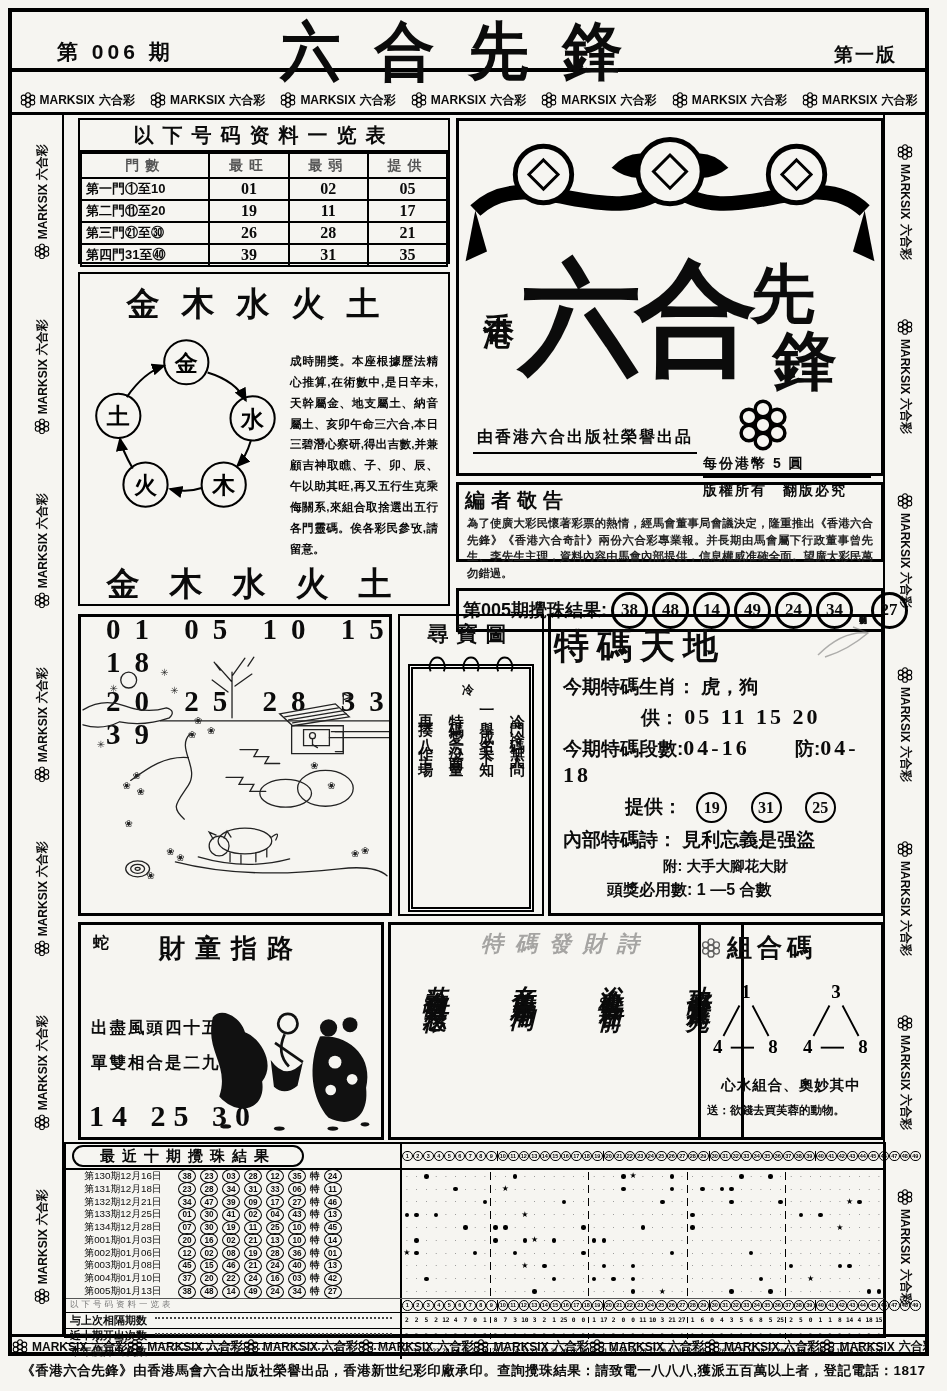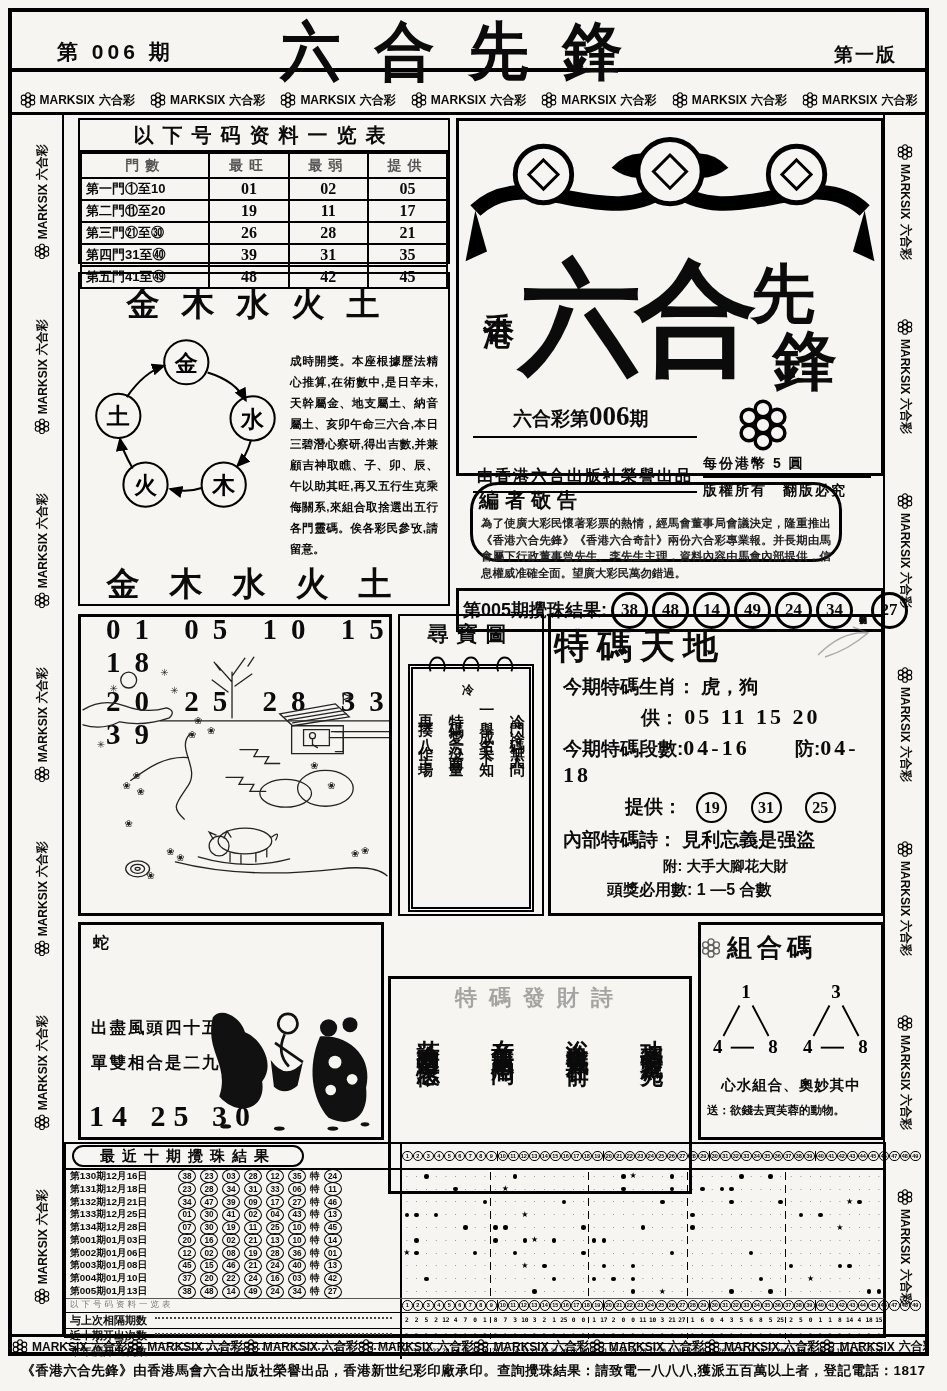--- a/index.html
+++ b/index.html
@@ -58,21 +58,21 @@
   .mast-bottom{display:flex;margin:4px 10px 0 14px;}
   .mast-bl{flex:1;}
   .mast-issue{font-size:19px;font-weight:700;border-bottom:2px solid #000;padding:2px 0 4px 40px;}
   .mast-issue b{font-size:27px;font-family:"Liberation Serif",serif;}
   .mast-pub{font-size:16px;font-weight:800;border-bottom:2px solid #000;margin-top:26px;padding:2px 0 4px 4px;letter-spacing:2px;}
   .mast-br{width:168px;text-align:left;padding-left:6px;}
   .mast-br .flower{width:52px;height:52px;margin-left:34px;}
   .mast-price{font-size:14px;font-weight:800;border-bottom:2px solid #000;padding-bottom:3px;letter-spacing:2px;}
   .mast-copy{font-size:14px;font-weight:800;margin-top:4px;letter-spacing:2px;}
   
-  #notice{left:470px;top:482px;width:372px;height:80px;border-radius:28px;}
+  #notice{left:456px;top:482px;width:428px;height:80px;}
   #notice .t-title{font-size:20px;font-weight:900;letter-spacing:6px;margin:2px 0 0 6px;}
   #notice p{margin:1px 8px;font-size:11.4px;font-weight:700;line-height:1.45;text-align:justify;color:#222;}
   
   #result{left:456px;top:588px;width:428px;height:44px;display:flex;align-items:center;}
   .res-label{font-size:18px;font-weight:900;margin-left:4px;white-space:nowrap;}
   .res-balls{display:flex;align-items:center;gap:4px;margin-left:4px;}
   .res-ball{width:31px;height:31px;border:3.5px solid #000;border-radius:50%;display:flex;align-items:center;
      justify-content:center;font-size:17px;font-weight:900;font-family:"Liberation Serif",serif;}
   .res-sp-label{writing-mode:vertical-rl;font-size:7.5px;font-weight:700;line-height:1;margin-left:2px;}
   
@@ -100,21 +100,21 @@
   #wealth{left:78px;top:922px;width:306px;height:218px;}
   .wg-zodiac{position:absolute;left:12px;top:8px;font-size:16px;font-weight:900;}
   #wealth .t-title{text-align:center;font-size:26px;font-weight:900;letter-spacing:10px;margin-top:6px;
      font-family:"Liberation Serif",serif;}
   .wg-lines{position:absolute;left:10px;top:86px;font-size:16.5px;font-weight:700;line-height:2.1;letter-spacing:2px;
      font-family:"Liberation Serif",serif;}
   .wg-nums{position:absolute;left:8px;bottom:4px;font-size:30px;font-weight:700;letter-spacing:8px;
      font-family:"Liberation Serif",serif;}
   #wealth svg.kids{position:absolute;right:2px;bottom:2px;}
   
-  #poem{left:388px;top:976px;width:304px;height:218px;}
+  #poem{left:388px;top:922px;width:356px;height:218px;font-style:italic;}
   #poem .t-title{text-align:center;font-size:22px;font-weight:900;letter-spacing:12px;color:#444;opacity:.45;
      filter:blur(.4px);margin-top:4px;}
   .fp-cols{display:flex;flex-direction:row-reverse;justify-content:space-around;height:168px;margin-top:8px;}
   .fp-col{writing-mode:vertical-rl;font-size:23px;font-weight:800;letter-spacing:4px;font-family:"Liberation Serif",serif;}
   
   #combo{left:698px;top:922px;width:186px;height:218px;}
   .cb-title{display:flex;align-items:center;gap:6px;margin-top:6px;}
   .cb-title .flower{width:20px;height:20px;opacity:.6;}
   .cb-title span{font-size:25px;font-weight:900;letter-spacing:5px;}
   .cb-tris{display:flex;justify-content:space-around;margin-top:10px;}
@@ -129,21 +129,21 @@
   .mx-cell{flex:1;text-align:center;font-size:7px;color:#777;line-height:1;display:flex;align-items:center;justify-content:center;}
   .mx-sep{border-left:1.5px solid #000;align-self:stretch;}
   .mx-circ{display:inline-block;width:8.5px;height:8.5px;border:1px solid #000;border-radius:50%;font-size:5.5px;
      line-height:8.5px;color:#000;font-weight:700;}
   .dot{display:inline-block;width:4.5px;height:4.5px;background:#000;border-radius:50%;}
   .star{color:#000;font-size:8px;}
   .rt-toprow{height:24px;border-bottom:2px solid #000;}
   .rt-title{border:2px solid #000;border-radius:12px;font-size:15px;font-weight:900;letter-spacing:7px;
      padding:0 26px;line-height:18px;margin:1px 2px;white-space:nowrap;}
   .rt-row.draw{height:12.8px;}
-  .rt-label{font-size:9.8px;font-weight:700;width:106px;white-space:nowrap;}
+  .rt-label{font-size:9.8px;font-weight:400;width:106px;white-space:nowrap;text-align:center;}
   .ball{display:inline-flex;width:16px;height:12px;border:1.2px solid #000;border-radius:50%;align-items:center;
      justify-content:center;font-size:8.2px;font-weight:700;margin:0 2px;flex-shrink:0;}
   .rt-te{font-size:9.5px;font-weight:900;margin:0 2px;}
   .rt-bhead{height:13px;border-top:1px solid #555;}
   .rt-note{font-size:8.5px;color:#777;letter-spacing:3px;overflow:hidden;}
   .rt-stat{height:14.6px;border-top:1px solid #000;}
   .st-label{font-size:11px;font-weight:800;white-space:nowrap;}
   .st-dots{flex:1;border-bottom:2px dotted #444;margin:0 8px 4px 8px;}
   .st-val{font-size:6.2px;font-weight:700;color:#000;font-family:"DejaVu Sans Mono",monospace;}
   
@@ -633,26 +633,20 @@
           <td class="gate">第三門㉑至㉚</td>
           <td>26</td>
           <td>28</td>
           <td>21</td>
         </tr>
         <tr>
           <td class="gate">第四門31至㊵</td>
           <td>39</td>
           <td>31</td>
           <td>35</td>
-        </tr>
-        <tr>
-          <td class="gate">第五門41至㊾</td>
-          <td>48</td>
-          <td>42</td>
-          <td>45</td>
         </tr>
       </tbody>
   </table>
 </div>
 
 <div class="panel" id="iron">
   <div class="t-title">金木水火土</div>
   <div class="iron-top">
     <svg width="204" height="198" viewBox="0 0 240 230">
       <defs>
@@ -706,21 +700,20 @@
   <div class="mast-logo-row">
     <span class="mast-hk">香港</span>
     <span class="mast-main">六合</span>
     <span class="mast-side">
       <span>先</span>
       <span>鋒</span>
     </span>
   </div>
   <div class="mast-bottom">
     <div class="mast-bl">
-      <div class="mast-issue"><span>六合彩第</span><b>006</b><span>期</span></div>
       <div class="mast-pub">由香港六合出版社榮譽出品</div>
     </div>
     <div class="mast-br">
       <span class="flower">
           <svg viewBox="0 0 24 24" fill="none" stroke="#000" stroke-width="1.6">
             <circle cx="12" cy="12" r="3.6"></circle>
             <circle cx="12" cy="4.6" r="3.6"></circle>
             <circle cx="18.5" cy="8.3" r="3.6"></circle>
             <circle cx="18.5" cy="15.7" r="3.6"></circle>
             <circle cx="12" cy="19.4" r="3.6"></circle>
@@ -848,20 +841,21 @@
   <div class="sp-row"><span>內部特碼詩：</span>
     <span class="hand">見利忘義是强盜</span></div>
   <div class="sp-row sp-small" style="padding-left:100px;"><span>附:</span>
     <span class="hand">大手大腳花大財</span></div>
   <div class="sp-row" style="font-size:16px;padding-left:44px;"><span>頭獎必用數:</span>
     <span>1 —5 合數</span></div>
 </div>
 
 <div class="panel" id="wealth">
   <span class="wg-zodiac">蛇</span>
+  <div class="t-title">財童指路</div>
   <div class="wg-lines">
     <div>出盡風頭四十五</div>
     <div>單雙相合是二九</div>
   </div>
   <div class="wg-nums">14 25 30</div>
   <svg class="kids" width="178" height="150" viewBox="0 0 160 140">
     <g fill="#111">
       <path d="M8,30 C0,62 24,74 14,104 C32,124 58,116 54,90 C68,72 50,48 38,44 C34,30 16,20 8,30 Z"></path>
       <path d="M62,70 q14,20 30,2 l-5,22 q-12,10 -22,1 z"></path>
       <path d="M108,48 C96,76 100,106 116,124 C136,134 154,124 151,96 C158,68 136,46 108,48 Z"></path>

